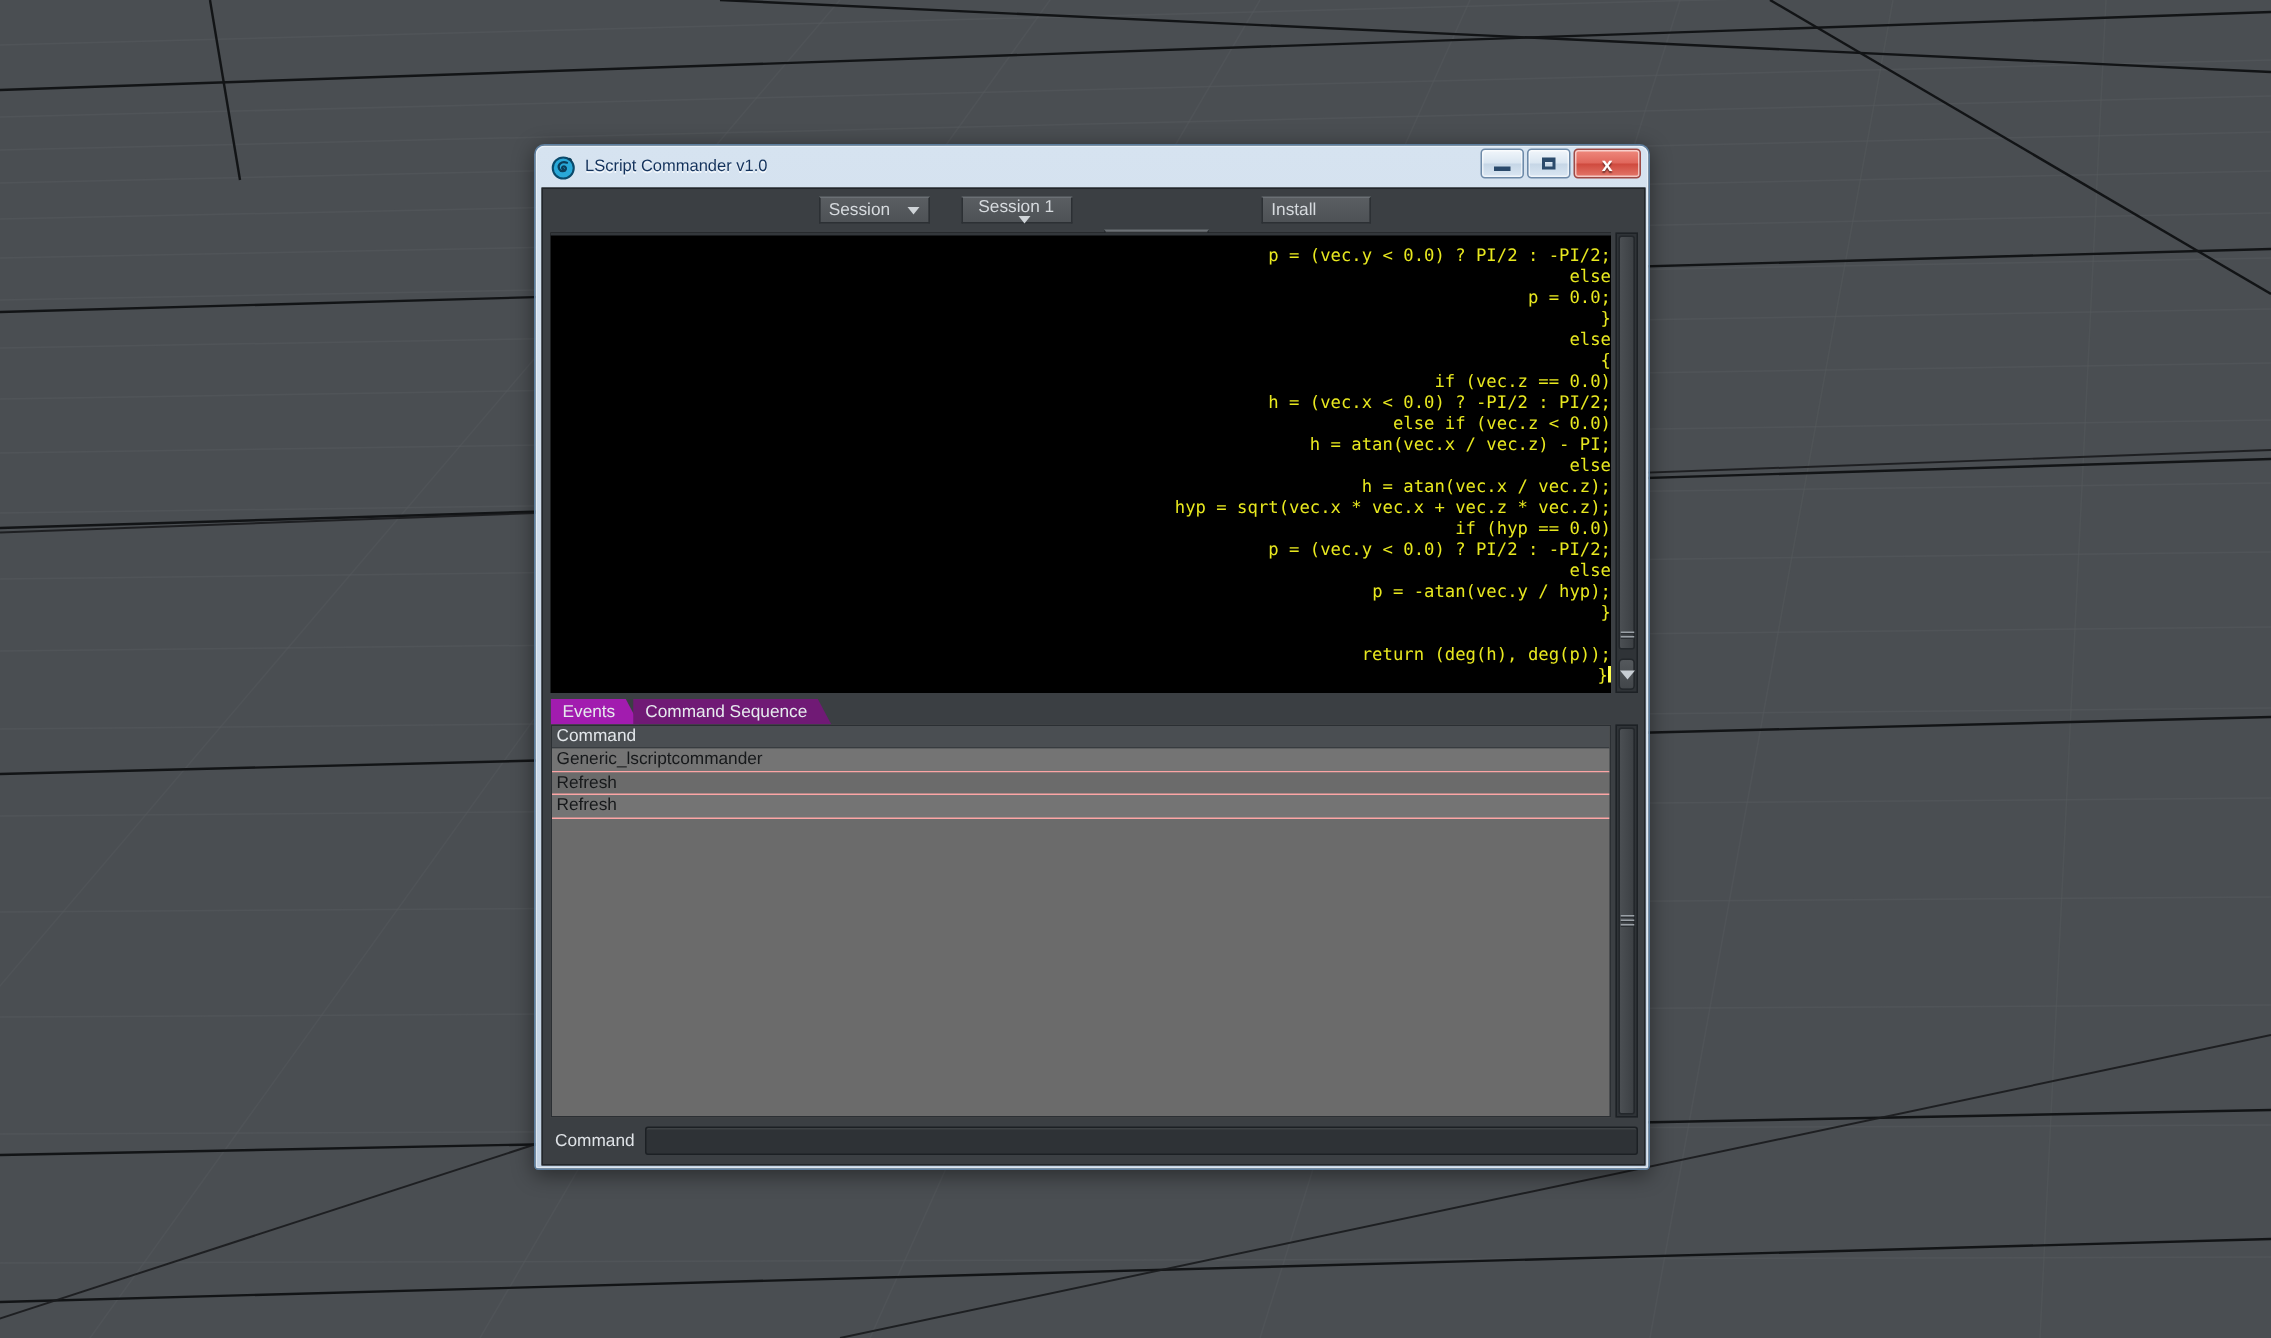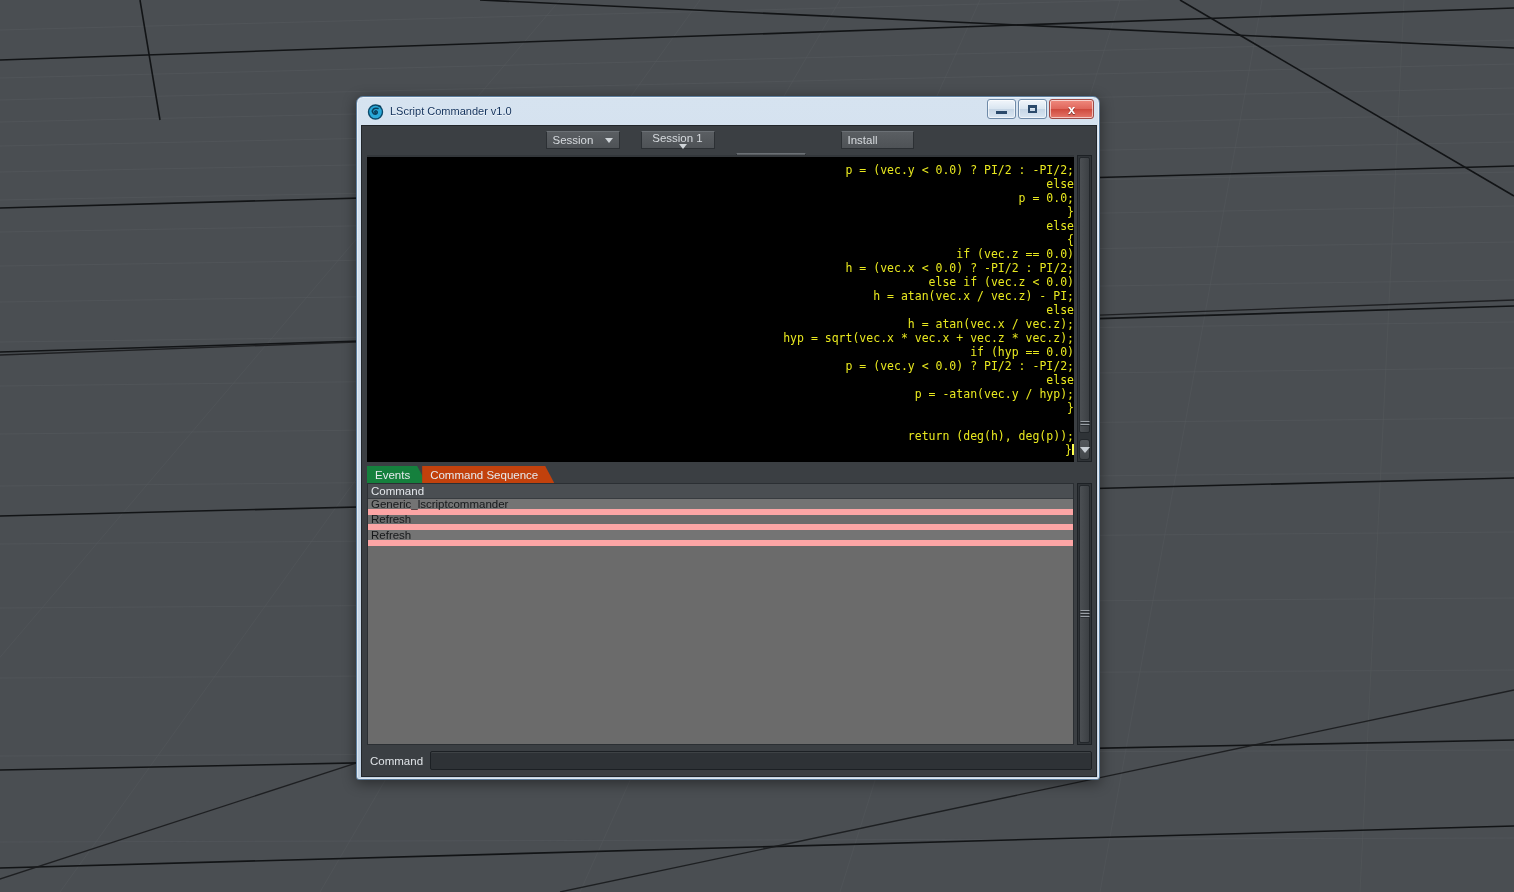--- a/index.html
+++ b/index.html
@@ -193,22 +193,22 @@
   .tab {
     height: 17px;
     font-size: 11.5px;
     color: #e6eaee;
     padding: 0 16px 0 8px;
     display: flex; align-items: center;
     position: relative;
     clip-path: polygon(0 0, calc(100% - 9px) 0, 100% 100%, 0 100%);
     white-space: nowrap;
   }
-  .tab.active { background: #15803d; }
-  .tab.inactive { background: #c2410c; margin-left: -4px; }
+  .tab.active { background: #a21caf; }
+  .tab.inactive { background: #701a75; margin-left: -4px; }
 
   
   #list-wrap { display: flex; height: 262px; }
   #list {
     flex: 1 1 auto;
     background: #6b6b6b;
     border: 1px solid #2b2f33;
     overflow: hidden;
   }
   #list-head {
@@ -219,21 +219,21 @@
     padding: 0 0 0 3px;
     display: flex; align-items: center;
     border-bottom: 1px solid #383c40;
   }
   .row {
     height: 15.5px;
     font-size: 11.5px;
     color: #17191b;
     padding-left: 3px;
     display: flex; align-items: center;
-    border-bottom: 6px solid #fca5a5;
+    border-bottom: 1px solid #fca5a5;
   }
   .row.odd  { background: #747474; }
   .row.even { background: #6b6b6b; }
   #list-scroll { margin-left: 3px; }
   #list-thumb { top: 1px; bottom: 1px; }
   #list-grip { top: 50%; margin-top: -6px; }
 
   
   #cmdbar {
     margin-top: 5px;

